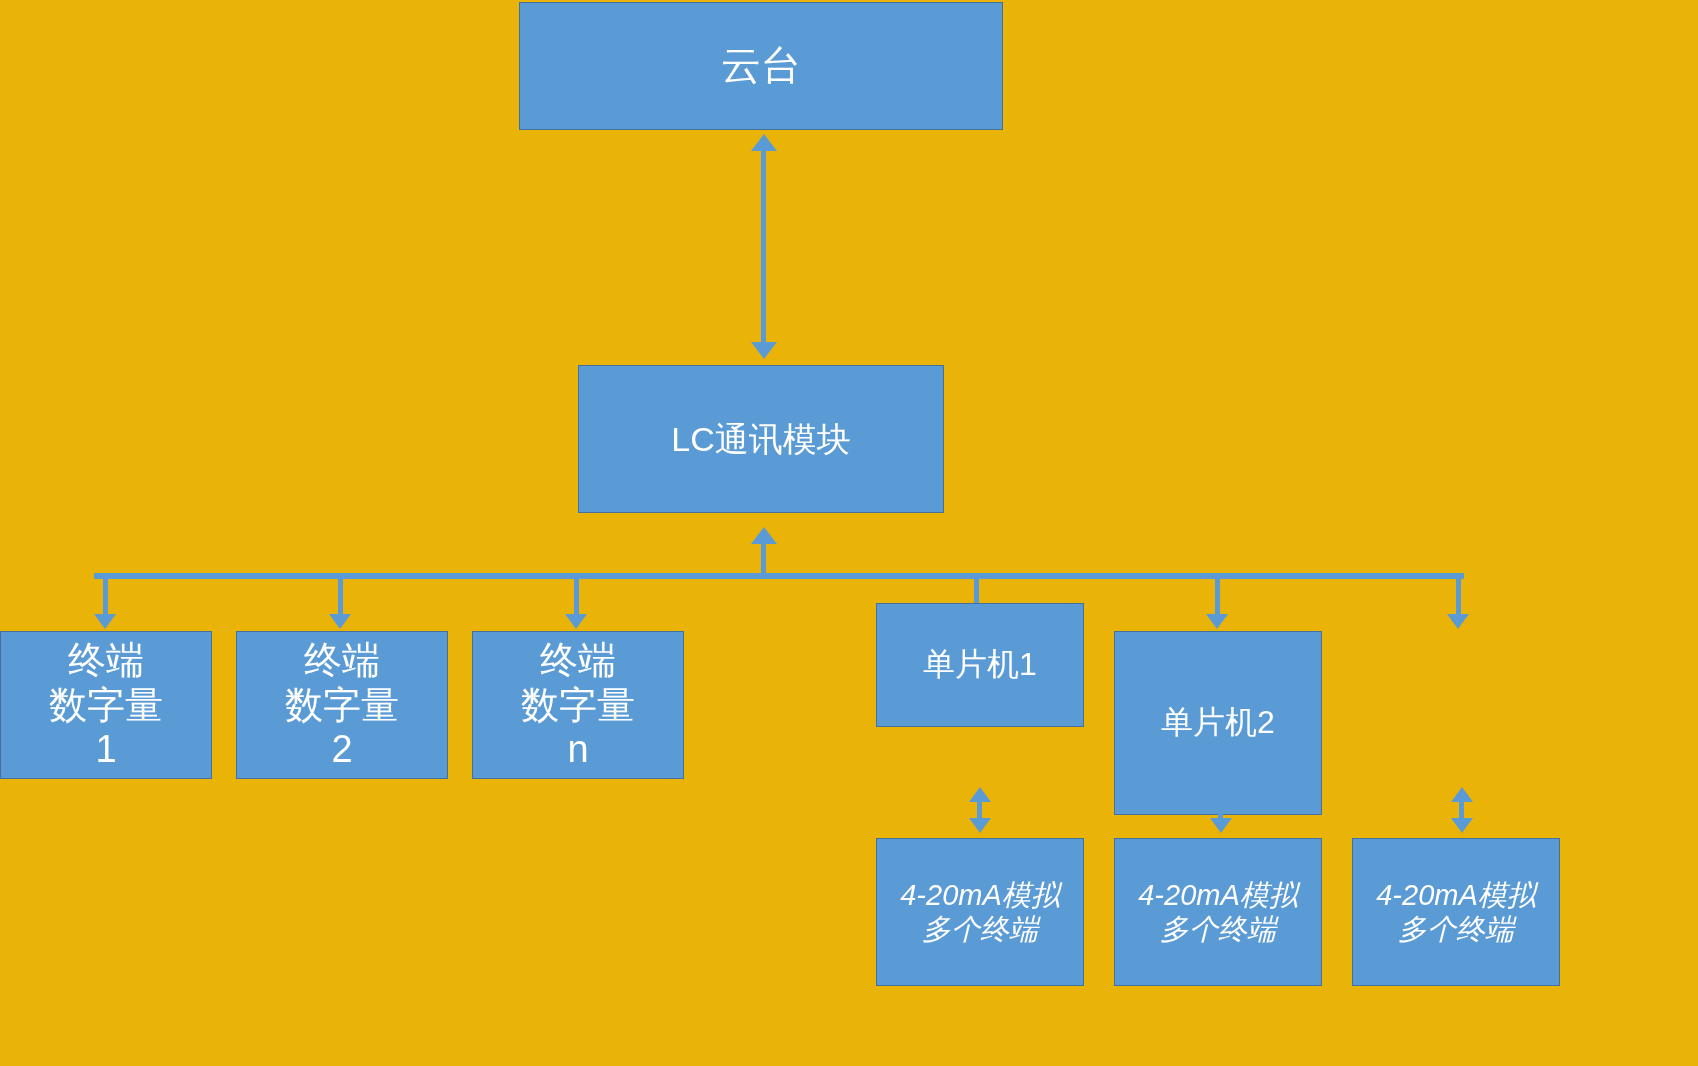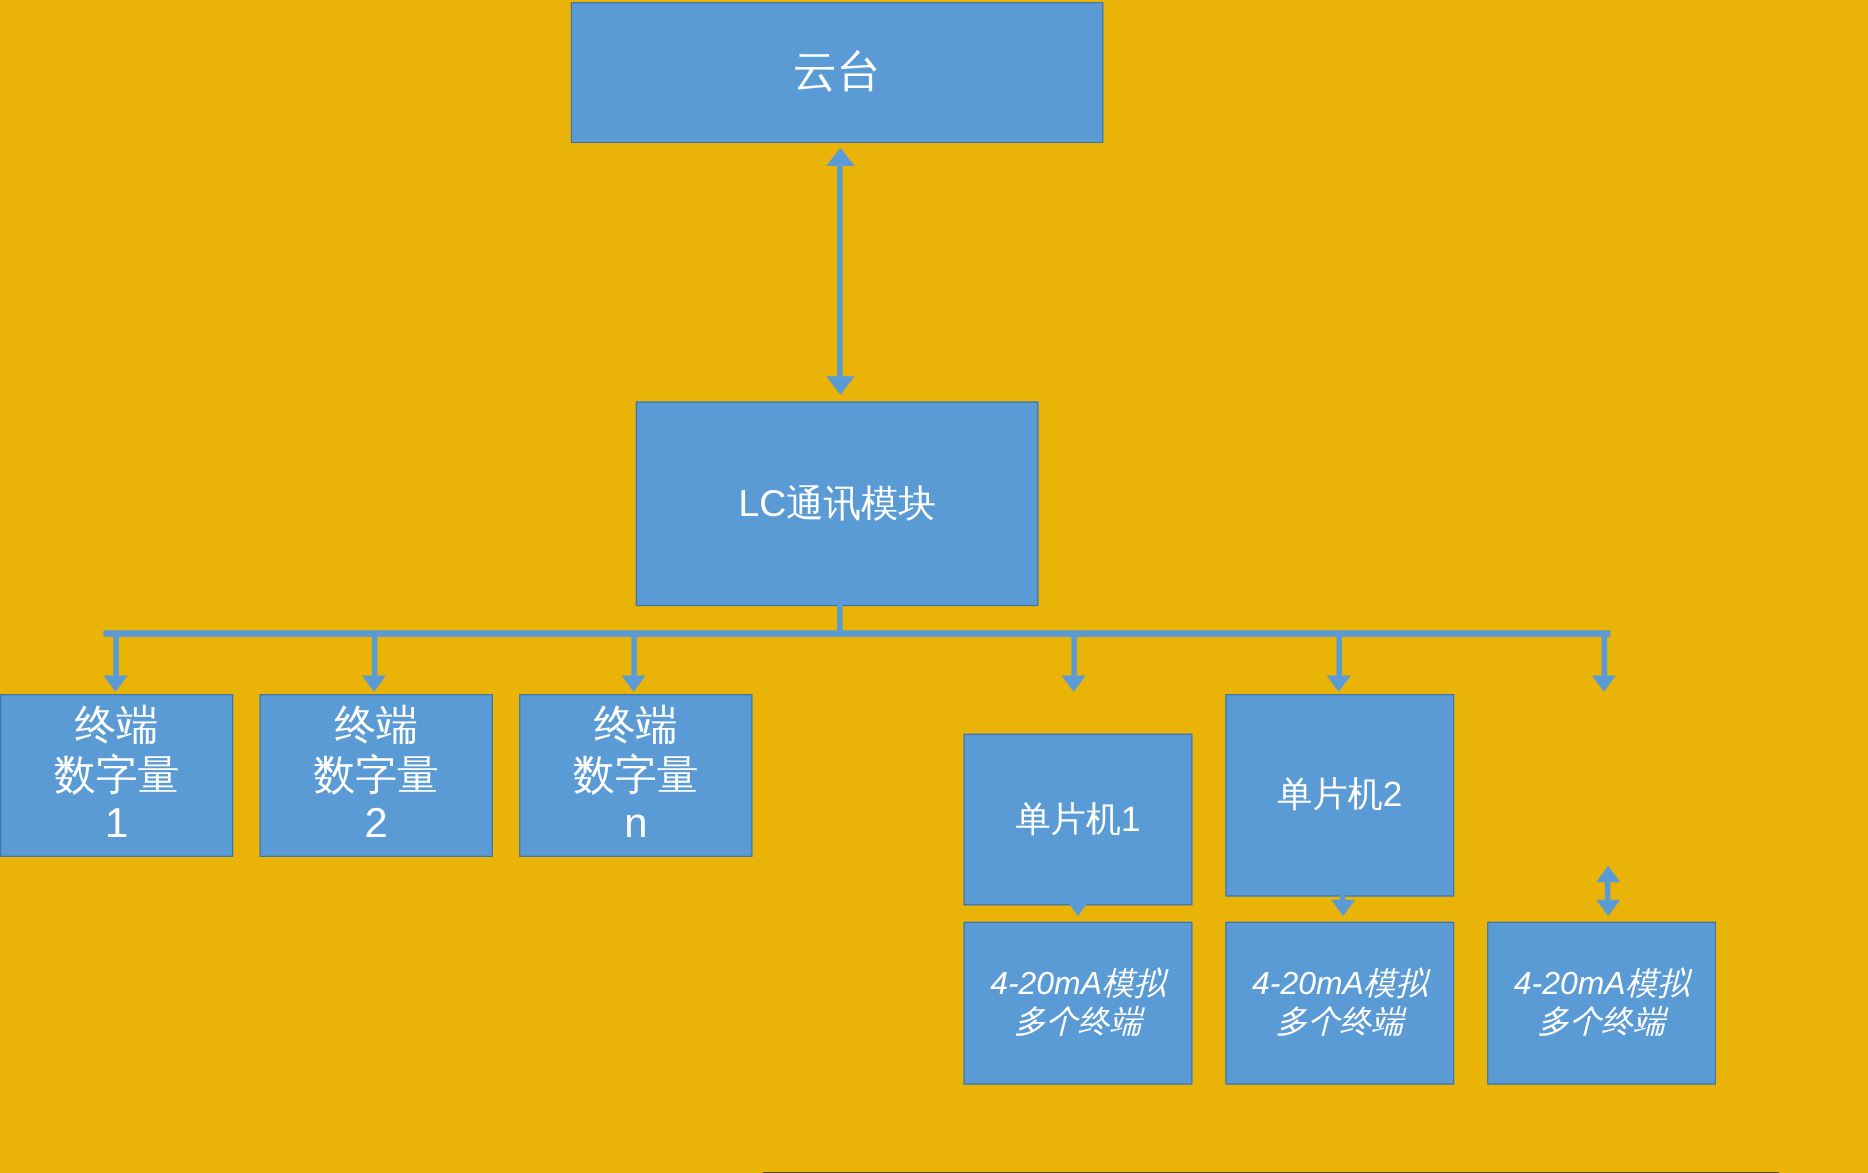--- a/index.html
+++ b/index.html
@@ -67,21 +67,21 @@
 <body>
 
 <div id="canvas">
 
   <div class="node cloud" style="left:519px; top:2px; width:484px; height:128px;">云台</div>
 
   <div class="arrow-up" style="left:751px; top:134px;"></div>
   <div class="vline" style="left:761px; top:150px; height:196px;"></div>
   <div class="arrow-down" style="left:751px; top:342px;"></div>
 
-  <div class="node comm" style="left:578px; top:365px; width:366px; height:186px;">LC通讯模块</div>
+  <div class="node comm" style="left:578px; top:365px; width:366px; height:148px;">LC通讯模块</div>
 
   <div class="arrow-up" style="left:751px; top:527px;"></div>
   <div class="vline" style="left:761px; top:543px; height:35px;"></div>
 
   <div class="hline" style="left:94px; top:573px; width:1370px;"></div>
 
   <div class="vline" style="left:103px; top:578px; height:40px;"></div>
   <div class="arrow-down small" style="left:94px; top:614px;"></div>
 
   <div class="vline" style="left:338px; top:578px; height:40px;"></div>
@@ -104,21 +104,21 @@
 1</div>
 
   <div class="node terminal" style="left:236px; top:631px; width:212px; height:148px;">终端
 数字量
 2</div>
 
   <div class="node terminal" style="left:472px; top:631px; width:212px; height:148px;">终端
 数字量
 n</div>
 
-  <div class="node mcu" style="left:876px; top:667px; width:208px; height:156px;">单片机1</div>
+  <div class="node mcu" style="left:876px; top:603px; width:208px; height:124px;">单片机1</div>
 
   <div class="node mcu" style="left:1114px; top:631px; width:208px; height:184px;">单片机2</div>
 
 
   <div class="arrow-up small" style="left:969px; top:787px;"></div>
   <div class="vline" style="left:977px; top:801px; height:20px;"></div>
   <div class="arrow-down small" style="left:969px; top:818px;"></div>
 
   <div class="arrow-up small" style="left:1210px; top:787px;"></div>
   <div class="vline" style="left:1218px; top:801px; height:20px;"></div>

